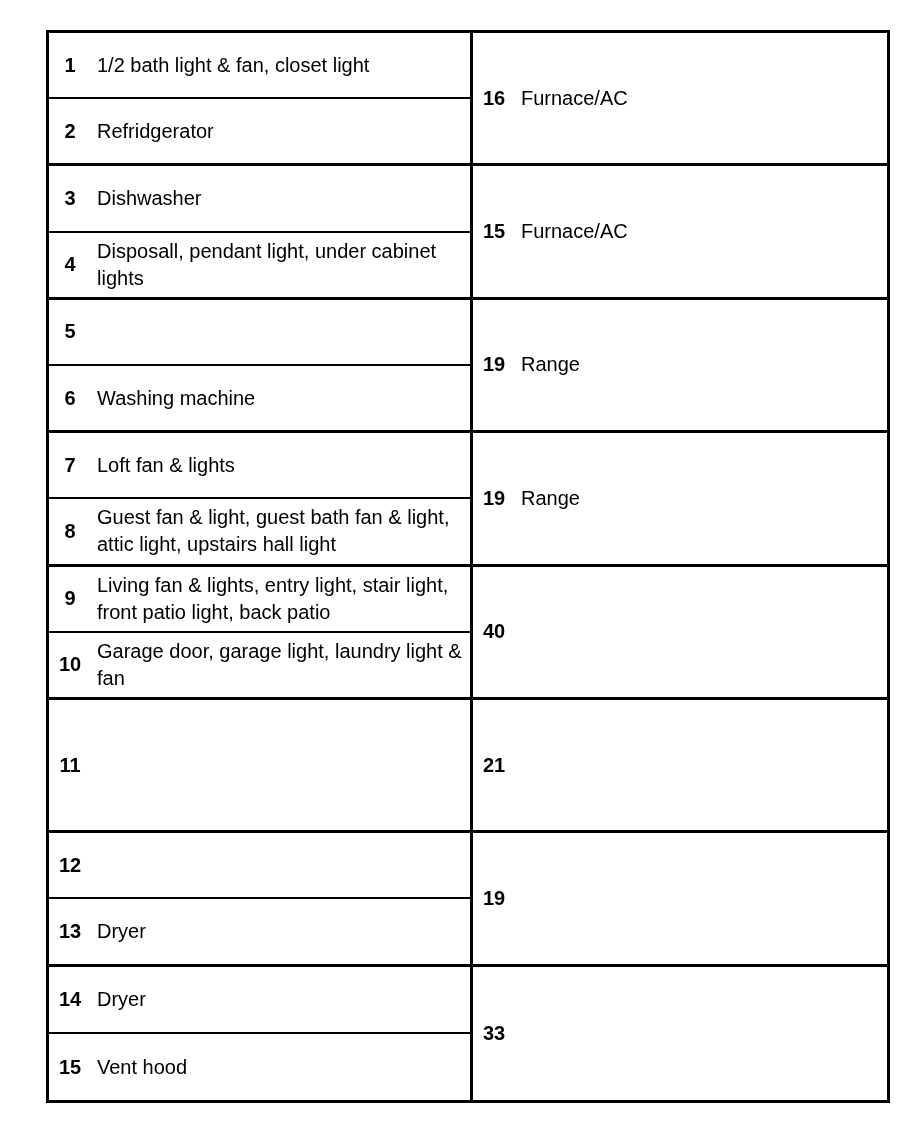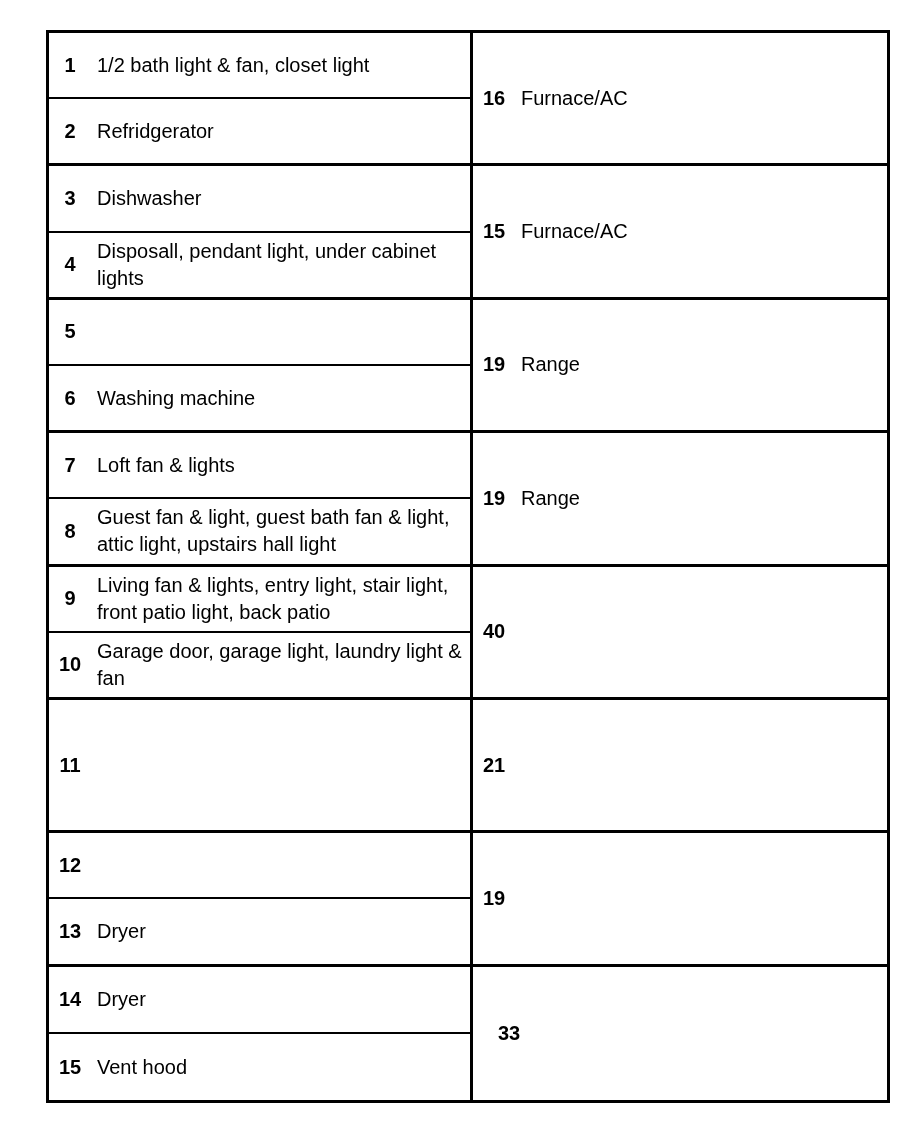--- a/index.html
+++ b/index.html
@@ -21,21 +21,21 @@
     border: 3px solid #000000;
     display: grid;
     grid-template-rows: repeat(8, 1fr);
     background: #ffffff;
   }
   .group {
     display: flex;
     border-bottom: 3px solid #000000;
     min-height: 0;
   }
-  .group:last-child { border-bottom: none; gap: 15px; }
+  .group:last-child { border-bottom: none; }
   .left-col {
     flex: 0 0 424px;
     border-right: 3px solid #000000;
     display: flex;
     flex-direction: column;
     min-height: 0;
   }
   .right-col {
     flex: 1 1 auto;
     display: flex;

